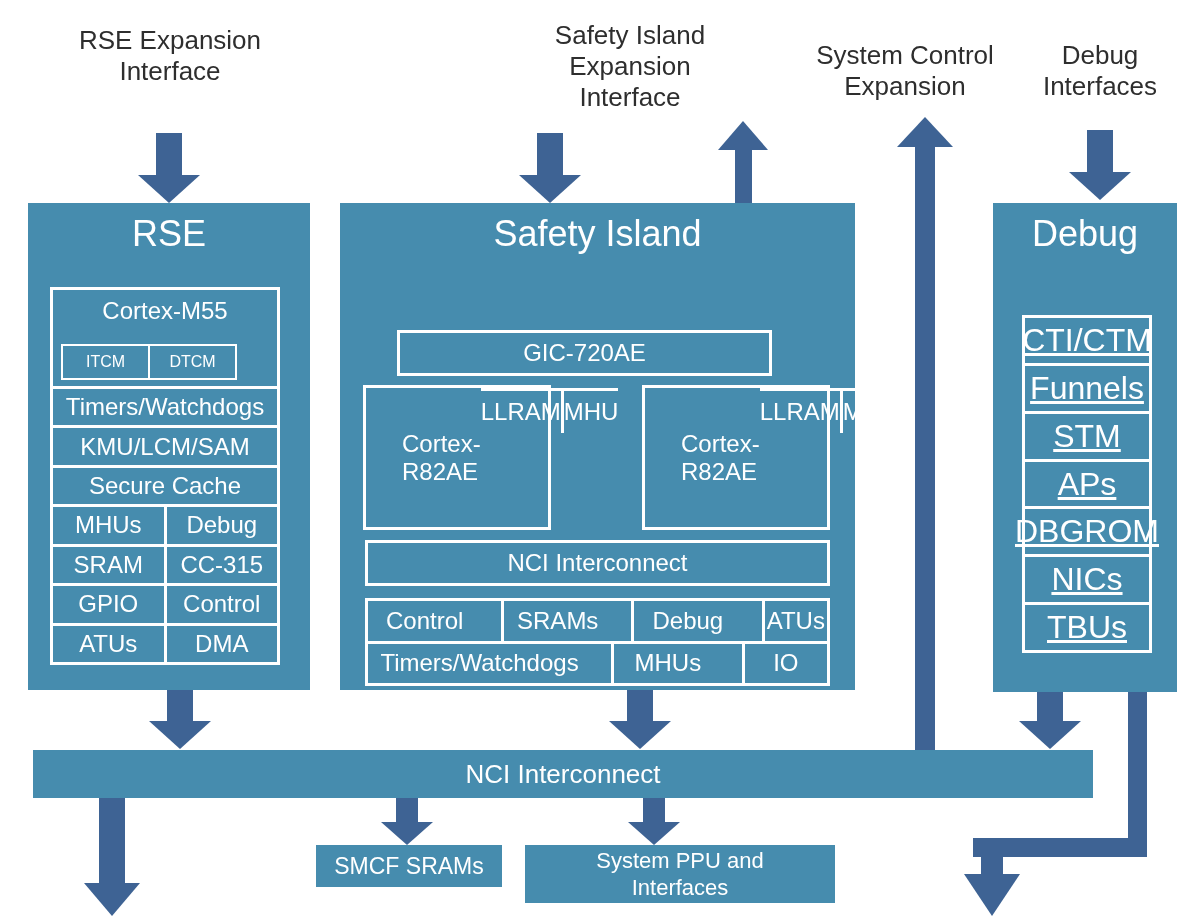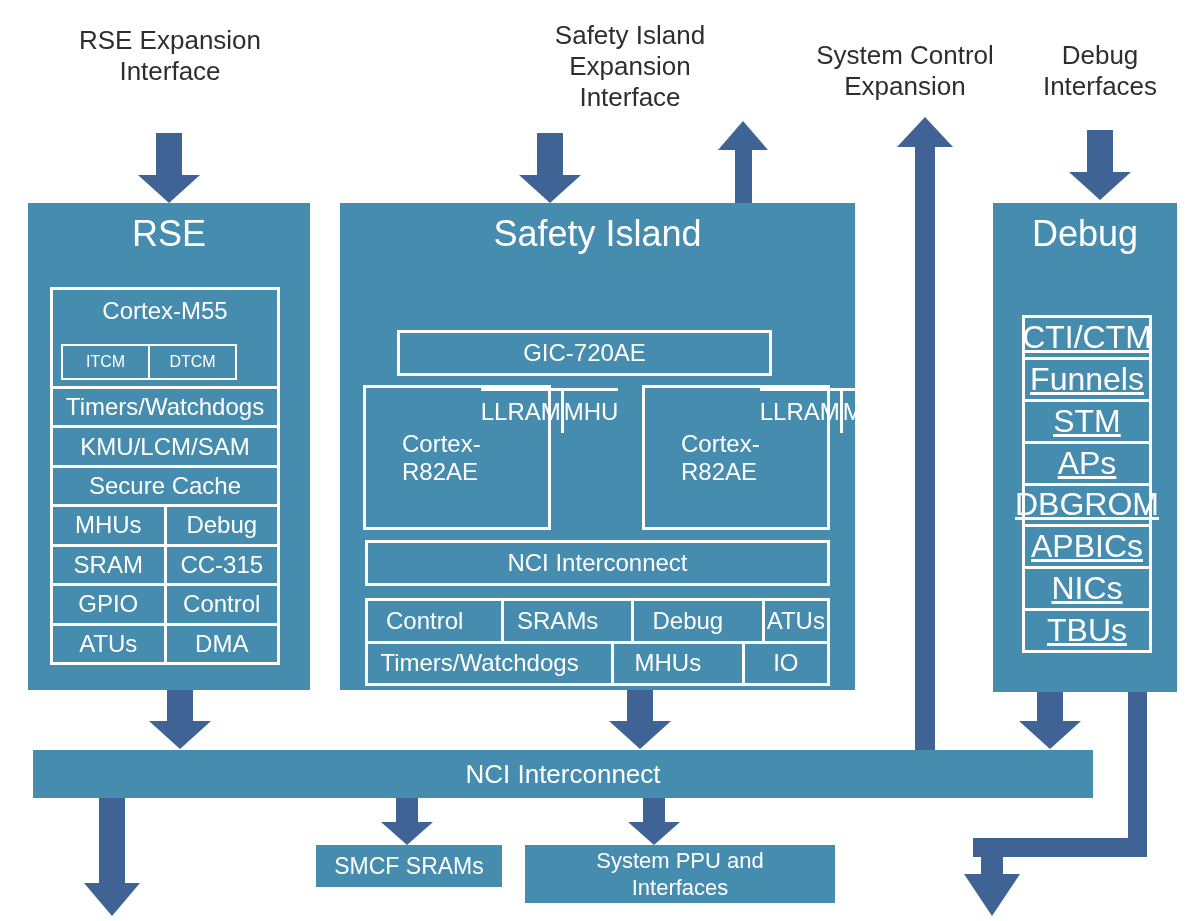--- a/index.html
+++ b/index.html
@@ -180,21 +180,20 @@
   </div>
 
   <div class="block" style="left:993px;top:203px;width:184px;height:489px;">
     <div class="btitle">Debug</div>
     <div class="wbox dbg-stack">
       <div class="dbg-row">CTI/CTM</div>
       <div class="dbg-row">Funnels</div>
       <div class="dbg-row">STM</div>
       <div class="dbg-row">APs</div>
       <div class="dbg-row">DBGROM</div>
-      <div class="dbg-row">APBICs</div>
       <div class="dbg-row">NICs</div>
       <div class="dbg-row">TBUs</div>
     </div>
   </div>
 
   <div>
     <div class="shaft" style="left:167px;top:690px;width:26px;height:33px;"></div>
     <div class="tri down" style="left:149px;top:721px;"></div>
   </div>
   <div>

